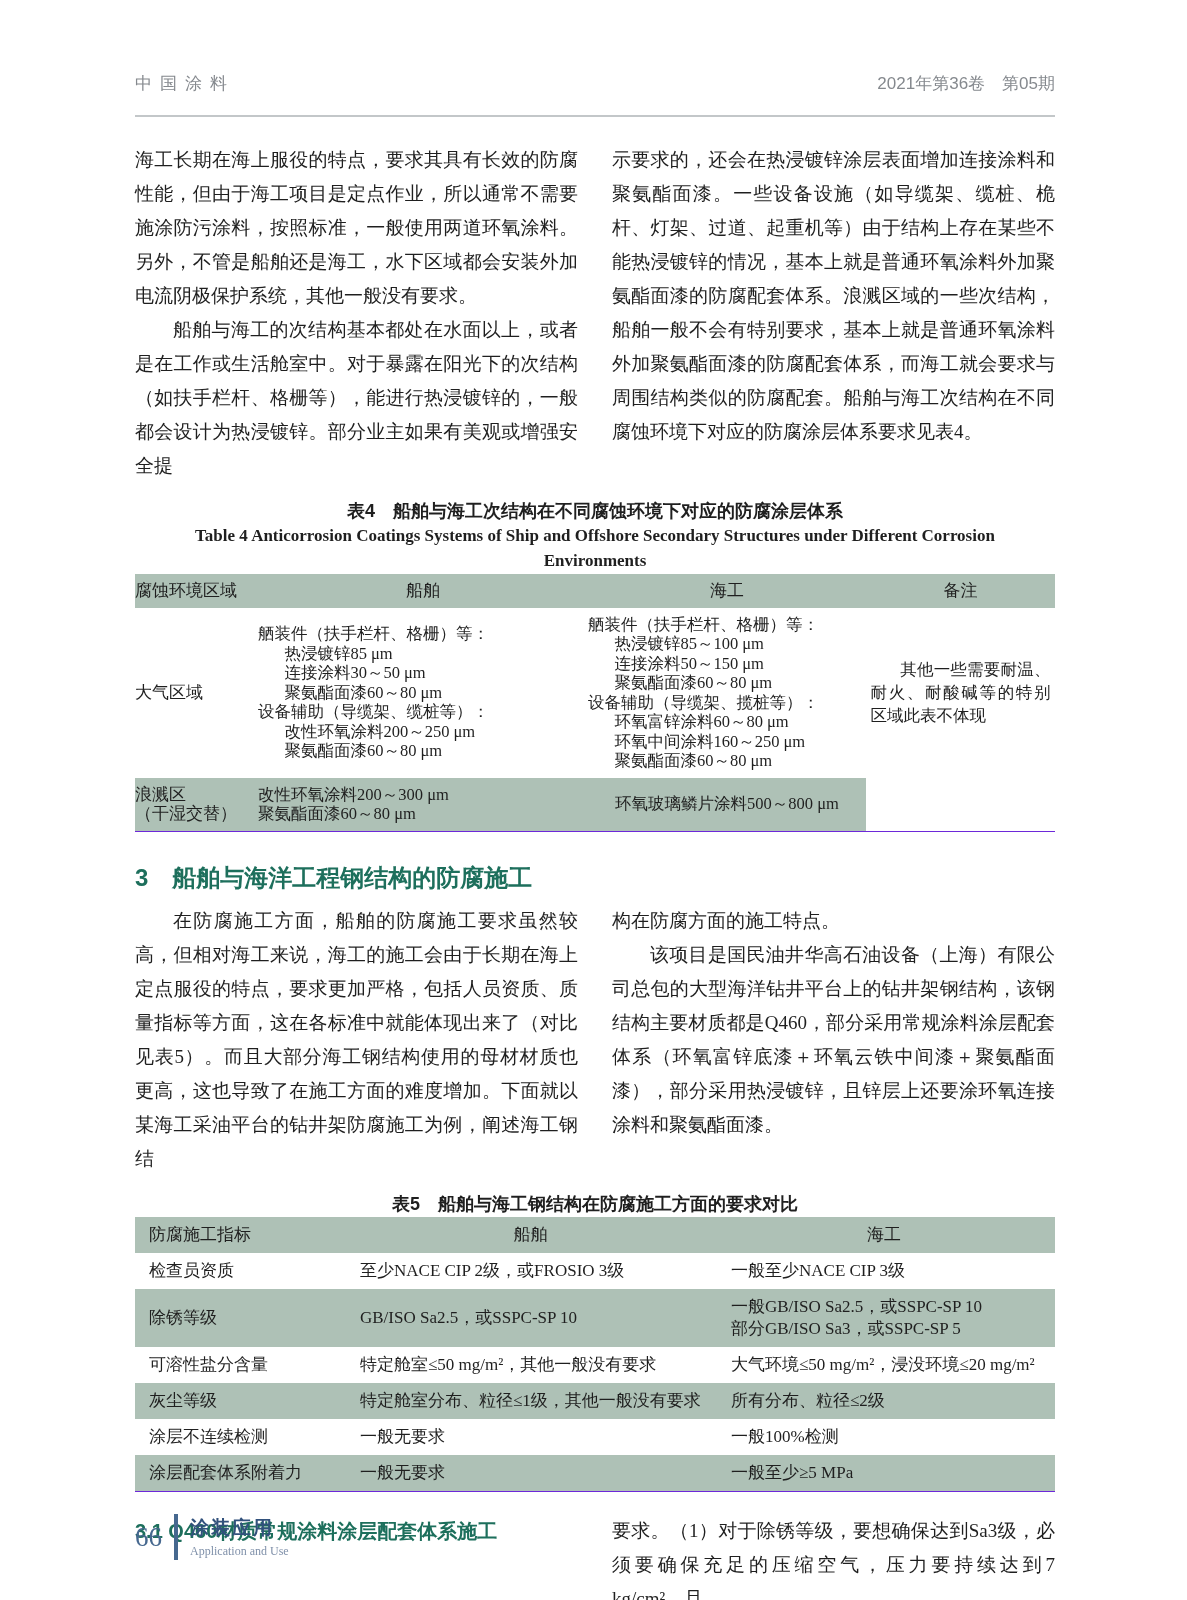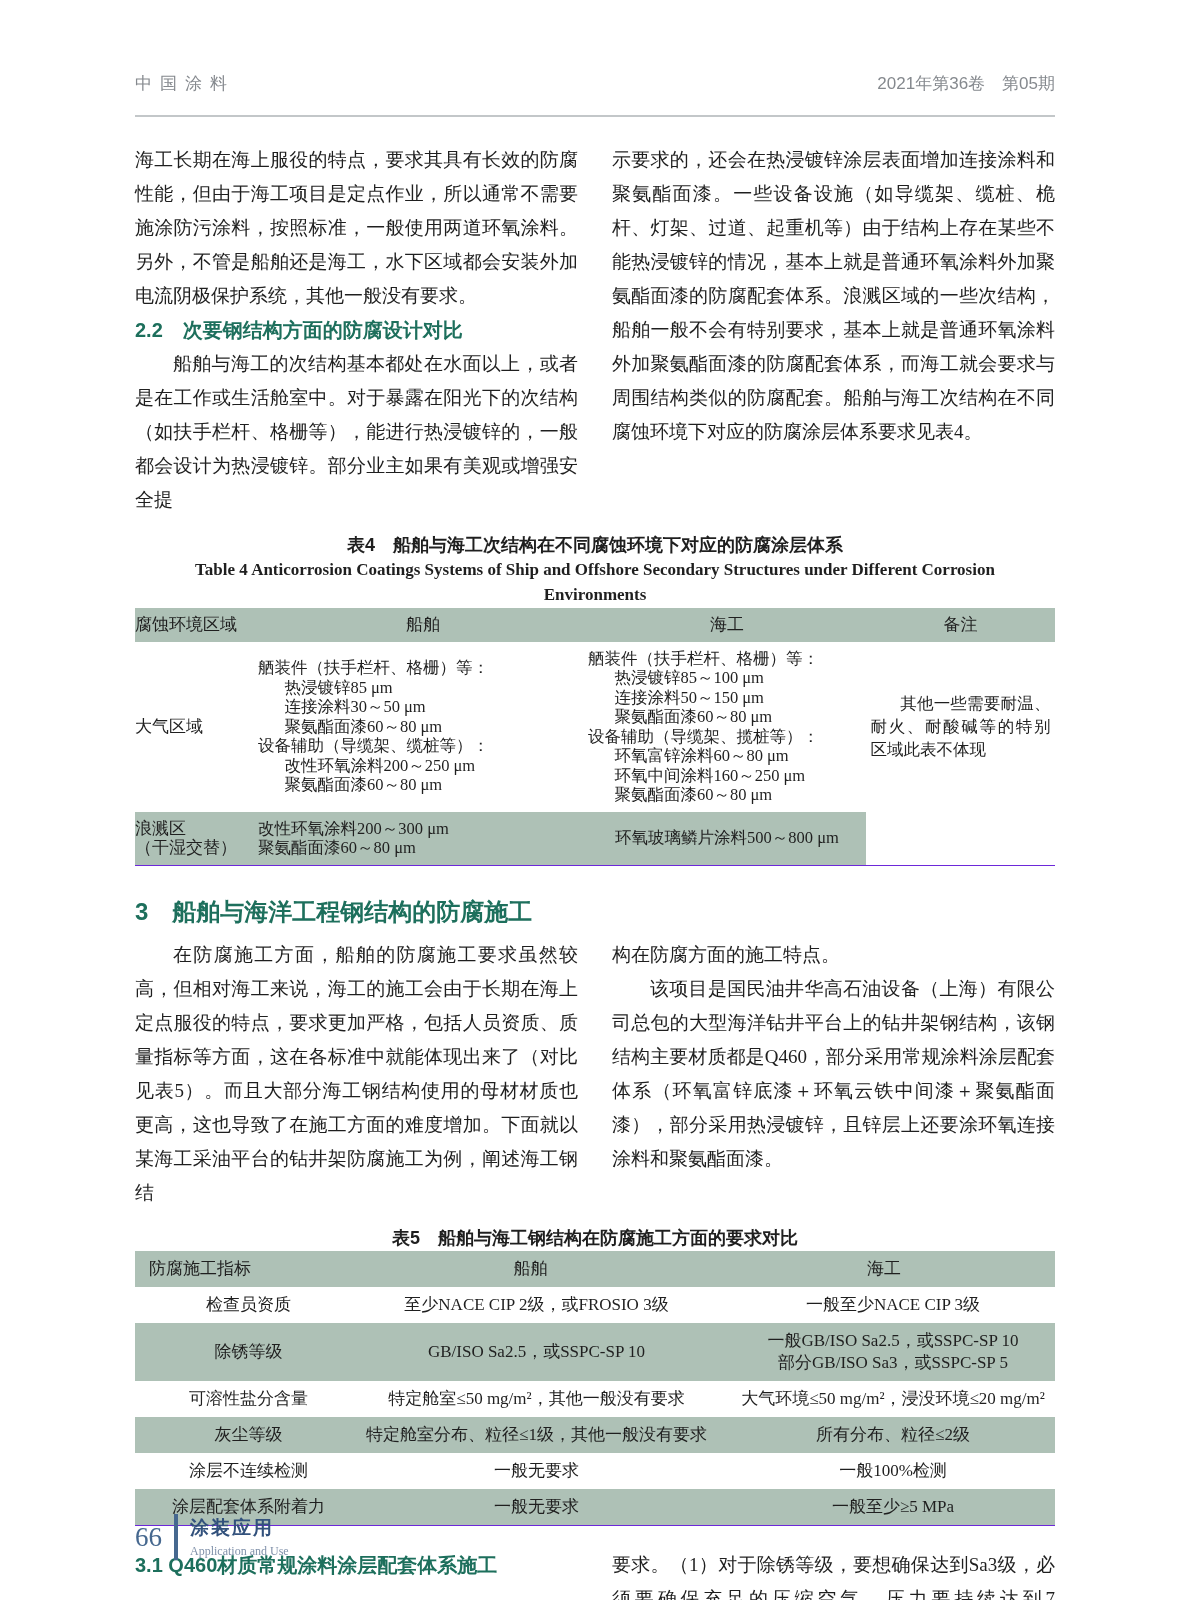--- a/index.html
+++ b/index.html
@@ -40,21 +40,21 @@
   .c-center{text-align:center;}
   .c-left{text-align:left;padding-left:14px;}
   .vcenter{display:flex;align-items:center;}
   .t4{font-size:16.5px;line-height:19.5px;}
   .t4 .cell{padding:7px 0;}
   .cellblock{display:inline-block;text-align:left;}
   .ind1{padding-left:1.6em;}
   .zone{font-size:17px;}
   .note-cell{display:flex;align-items:center;}
   .note-block{width:180px;margin:0 auto;text-align:justify;text-indent:1.8em;line-height:23px;font-size:16.5px;}
-  .t5{font-size:17px;line-height:22px;text-align:center;}
+  .t5{font-size:17px;line-height:22px;}
   .t5 .cell{display:flex;flex-direction:column;justify-content:center;padding:7px 0;min-height:22px;}
   .t5 .c1{padding-left:14px;}
   .t5 .c2{padding-left:12px;}
   .t5 .c3{padding-left:18px;}
   .t5 .thead .cell{align-items:flex-start;}
   .t5 .thead .c2,.t5 .thead .c3{align-items:center;padding-left:0;}
 
   
   .bottom{margin-top:22px;}
 
@@ -73,21 +73,20 @@
   <div class="content">
 
     <header class="hdr">
       <span class="journal">中国涂料</span>
       <span>2021年第36卷　第05期</span>
     </header>
 
     <section class="cols">
       <div class="col">
         <p>海工长期在海上服役的特点，要求其具有长效的防腐性能，但由于海工项目是定点作业，所以通常不需要施涂防污涂料，按照标准，一般使用两道环氧涂料。另外，不管是船舶还是海工，水下区域都会安装外加电流阴极保护系统，其他一般没有要求。</p>
-        <h3 class="h-sub">2.2　次要钢结构方面的防腐设计对比</h3>
         <p class="ind">船舶与海工的次结构基本都处在水面以上，或者是在工作或生活舱室中。对于暴露在阳光下的次结构（如扶手栏杆、格栅等），能进行热浸镀锌的，一般都会设计为热浸镀锌。部分业主如果有美观或增强安全提</p>
       </div>
       <div class="col">
         <p>示要求的，还会在热浸镀锌涂层表面增加连接涂料和聚氨酯面漆。一些设备设施（如导缆架、缆桩、桅杆、灯架、过道、起重机等）由于结构上存在某些不能热浸镀锌的情况，基本上就是普通环氧涂料外加聚氨酯面漆的防腐配套体系。浪溅区域的一些次结构，船舶一般不会有特别要求，基本上就是普通环氧涂料外加聚氨酯面漆的防腐配套体系，而海工就会要求与周围结构类似的防腐配套。船舶与海工次结构在不同腐蚀环境下对应的防腐涂层体系要求见表4。</p>
       </div>
     </section>
 
     <section>
       <div class="t-title-cn">表4　船舶与海工次结构在不同腐蚀环境下对应的防腐涂层体系</div>
       <div class="t-title-en">Table 4  Anticorrosion Coatings Systems of Ship and Offshore Secondary Structures under Different Corrosion</div>

